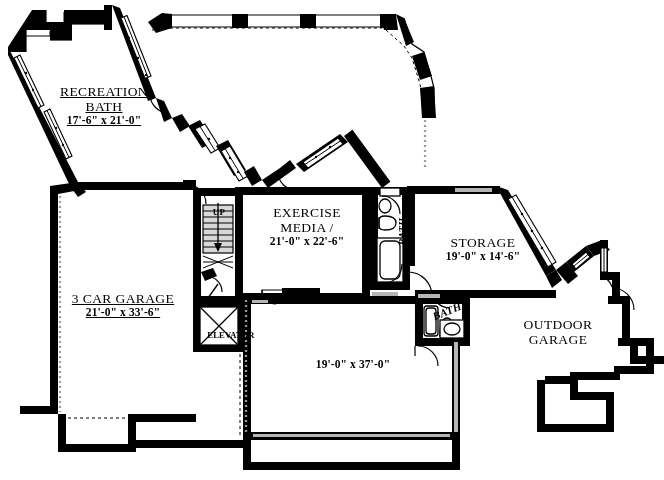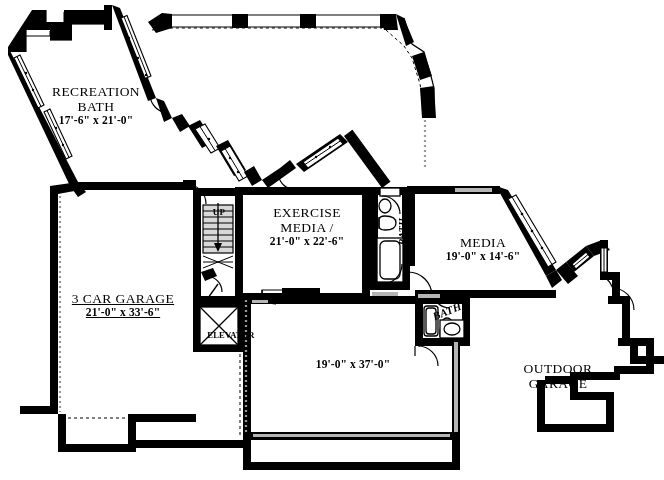--- a/index.html
+++ b/index.html
@@ -352,48 +352,48 @@
     </g>
 
     <g>
       <path class="gray" d="M 252,300 L 268,300 L 268,303 L 252,303 Z"></path>
       <path class="gray" d="M 372,292 L 398,292 L 398,296 L 372,296 Z"></path>
       <path class="gray" d="M 253,434 L 450,434 L 450,437 L 253,437 Z"></path>
       <path class="gray" d="M 454,342 L 458,342 L 458,432 L 454,432 Z"></path>
     </g>
   </svg>
 
-  <div class="label room-name" style="left:36px; top:84px; width:120px;">
+  <div class="label room-name" style="left:44px; top:84px; width:120px;text-decoration:underline;">
     <div>RECREATION</div>
     <div>BATH</div>
     <div class="room-dim">17'-6" x 21'-0"</div>
   </div>
 
 
   <div class="label room-name" style="left:248px; top:205px; width:118px;">
     <div>EXERCISE</div>
     <div>MEDIA /</div>
     <div class="room-dim">21'-0" x 22'-6"</div>
   </div>
 
   <div class="label room-name" style="left:428px; top:235px; width:110px;">
-    <div>MEDIA</div>
+    <div>STORAGE</div>
     <div class="room-dim">19'-0" x 14'-6"</div>
   </div>
 
   <div class="label room-name" style="left:49px; top:291px; width:148px;text-decoration:underline;">
     <div>3 CAR GARAGE</div>
     <div class="room-dim">21'-0" x 33'-6"</div>
   </div>
 
   <div class="label room-name" style="left:258px; top:358px; width:190px;">
     <div class="room-dim">19'-0" x 37'-0"</div>
   </div>
 
-  <div class="label room-name" style="left:502px; top:317px; width:112px;margin-top:44px;">
+  <div class="label room-name" style="left:502px; top:317px; width:112px;">
     <div>OUTDOOR</div>
     <div>GARAGE</div>
   </div>
 
   <div class="label tiny" style="left:208px; top:195px; width:22px;margin-top:12px;">UP</div>
 
   <div class="label tiny" style="left:206px; top:303px; width:50px; font-size:8.5px;margin-top:28px;">ELEVATOR</div>
 
   <div class="label tiny vert-text" style="left:385px; top:226px; width:36px; font-size:10px; font-style:italic;">BATH</div>
 

